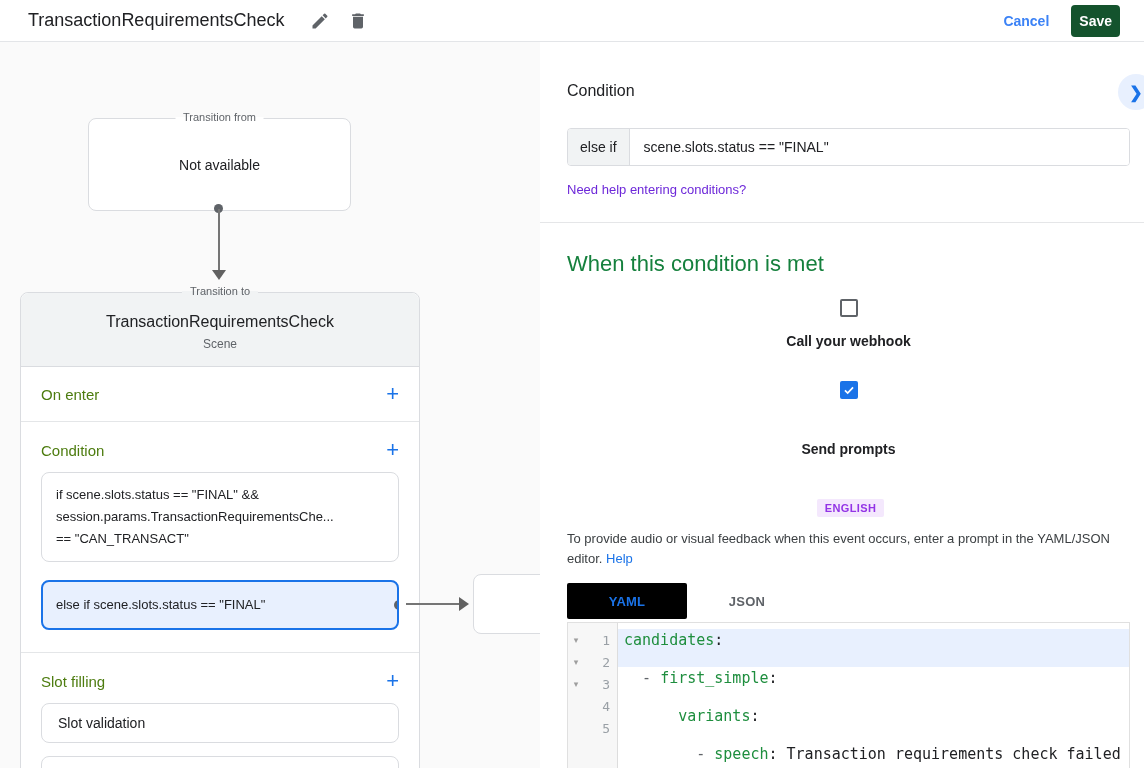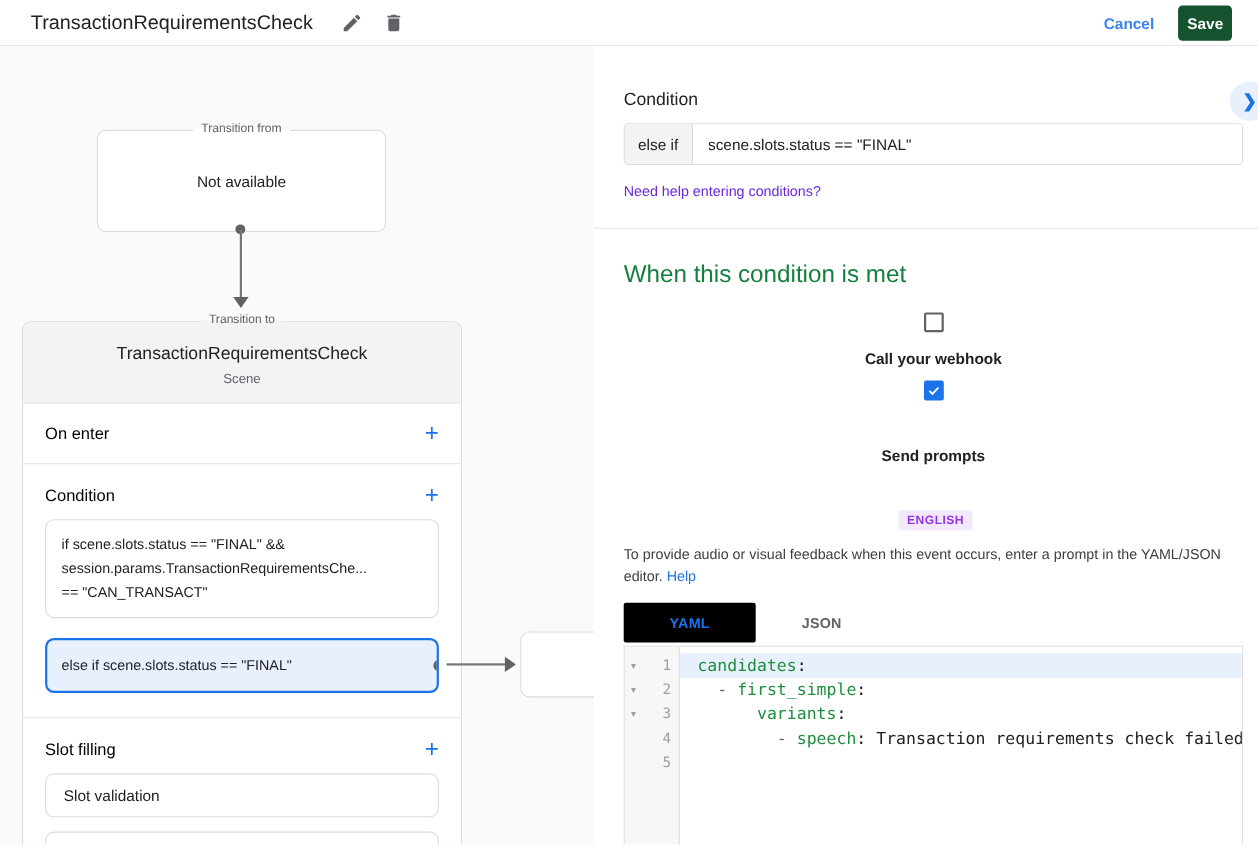--- a/index.html
+++ b/index.html
@@ -42,21 +42,21 @@
   .scene-card { position:absolute; left:20px; top:250px; width:400px; height:518px;
     background:#fff; border:1px solid #dadce0; border-radius:8px 8px 0 0; }
   .scene-card .legend { background:linear-gradient(to bottom,#fafafa 50%,#f1f3f4 50%); }
   .scene-head { background:#f1f3f4; border-radius:8px 8px 0 0; border-bottom:1px solid #dadce0;
     padding:20px 16px 15px; text-align:center; }
   .scene-title { font-size:16px; font-weight:400; color:#202124; }
   .scene-sub { font-size:12px; color:#5f6368; margin-top:6px; }
 
   .sec-row { display:flex; align-items:center; justify-content:space-between; }
   .sec-onenter { height:55px; padding:0 20px; border-bottom:1px solid #e4e6e8; }
-  .sec-label { font-size:15px; color:#000000; }
+  .sec-label { font-size:15px; color:#4d7c0f; }
   .plus { color:#1a73e8; font-size:22px; font-weight:300; line-height:1; background:none;
     border:none; cursor:pointer; font-family:inherit; }
 
   .sec-cond { padding:12px 20px 22px; border-bottom:1px solid #e4e6e8; }
   .sec-head { height:32px; display:flex; align-items:center; justify-content:space-between; }
   .cond-box { border:1px solid #dadce0; border-radius:8px; background:#fff;
     padding:11px 14px; font-size:13px; line-height:22px; color:#202124;
     white-space:pre-line; margin-top:6px; cursor:pointer; }
   .cond-box.selected { position:relative; margin-top:18px; background:#e8f0fe;
     border:2px solid #1a73e8; padding:12px 13px; white-space:nowrap; overflow:hidden; }
@@ -74,38 +74,38 @@
   .target-box { left:473px; top:532px; width:92px; height:60px; }
 
   
   .panel-head { padding:38px 14px 24px 27px; }
   .cond-title-row { display:flex; align-items:center; justify-content:space-between; }
   .panel-h2 { font-size:16px; font-weight:400; color:#202124; line-height:22px; }
   .chevron-btn { position:absolute; right:-10px; top:32px; width:36px; height:36px;
     border-radius:50%; border:none; background:#e8f0fe; color:#1a73e8; font-size:16px;
     font-weight:700; cursor:pointer; display:flex; align-items:center; justify-content:center;
     font-family:inherit; }
-  .elseif-row { display:flex; margin-top:10px; height:38px; border:1px solid #dadce0;
+  .elseif-row { display:flex; margin-top:26px; height:38px; border:1px solid #dadce0;
     border-radius:4px; overflow:hidden; }
   .elseif-prefix { background:#f1f3f4; border-right:1px solid #dadce0; display:flex;
     align-items:center; padding:0 12px; font-size:14px; color:#202124; flex:none; }
   .elseif-input { flex:1; border:none; outline:none; padding:0 14px; font-size:14px;
     color:#202124; font-family:inherit; background:#fff; min-width:0; }
   .help-link { display:inline-block; margin-top:16px; color:#6d28d9; font-size:13px;
     text-decoration:none; cursor:pointer; }
 
   .panel-divider { border:none; border-top:1px solid #e5e6e8; width:100%; }
 
   .panel-body { flex:1; min-height:0; display:flex; flex-direction:column;
     padding:0 14px 0 27px; }
   .when-title { font-size:22px; font-weight:400; color:#15803d; margin-top:28px; line-height:26px; }
 
   .check-row { display:flex; align-items:center; gap:16px;flex-direction:column; }
   .check-row.webhook { margin-top:22px; }
-  .check-row.prompts { margin-top:12px;gap:42px; }
+  .check-row.prompts { margin-top:32px;gap:42px; }
   .cbox { width:18px; height:18px; border-radius:2px; flex:none; cursor:pointer;
     display:flex; align-items:center; justify-content:center; }
   .cbox.unchecked { border:2px solid #5f6368; background:#fff; }
   .cbox.checked { background:#1a73e8; }
   .check-label { font-size:14px; font-weight:700; color:#202124; }
   .lang-badge { margin-left:4px; background:#f4e8fd; color:#9334e6; font-size:11px;
     font-weight:700; letter-spacing:.4px; padding:3px 8px; border-radius:2px; }
 
   .helper { margin-top:12px; font-size:13px; line-height:20px; color:#3c4043; max-width:576px; }
   .helper a { color:#1a73e8; text-decoration:none; cursor:pointer; }
@@ -118,22 +118,22 @@
 
   .editor { flex:1; min-height:0; margin-top:3px; display:flex; overflow:hidden;
     border:1px solid #e0e0e0; border-bottom:none; background:#fff; }
   .gutter { width:50px; flex:none; background:#f7f7f7; border-right:1px solid #ddd;
     padding-top:6px; }
   .gutter-line { height:22px; display:flex; align-items:center; }
   .fold { width:16px; text-align:center; font-size:9px; color:#9e9e9e; cursor:pointer; }
   .lnum { flex:1; text-align:right; padding-right:7px; font-family:"DejaVu Sans Mono",monospace;
     font-size:13px; color:#9aa0a6; }
   .code { flex:1; min-width:0; padding-top:6px; overflow:hidden; }
-  .code-line { height:22px; line-height:22px; font-family:"DejaVu Sans Mono",monospace;
-    font-size:15px; white-space:pre; padding-left:16px; }
+  .code-line { height:38px; line-height:22px; font-family:"DejaVu Sans Mono",monospace;
+    font-size:15px; white-space:pre; padding-left:6px; }
   .code-line.active { background:#e8f0fe; }
   .tk-k { color:#1e8e3e; }
   .tk-p { color:#5f6368; }
   .tk-v { color:#202124; }
 </style>
 </head>
 <body>
 
 <header class="topbar">
   <div class="topbar-left">

